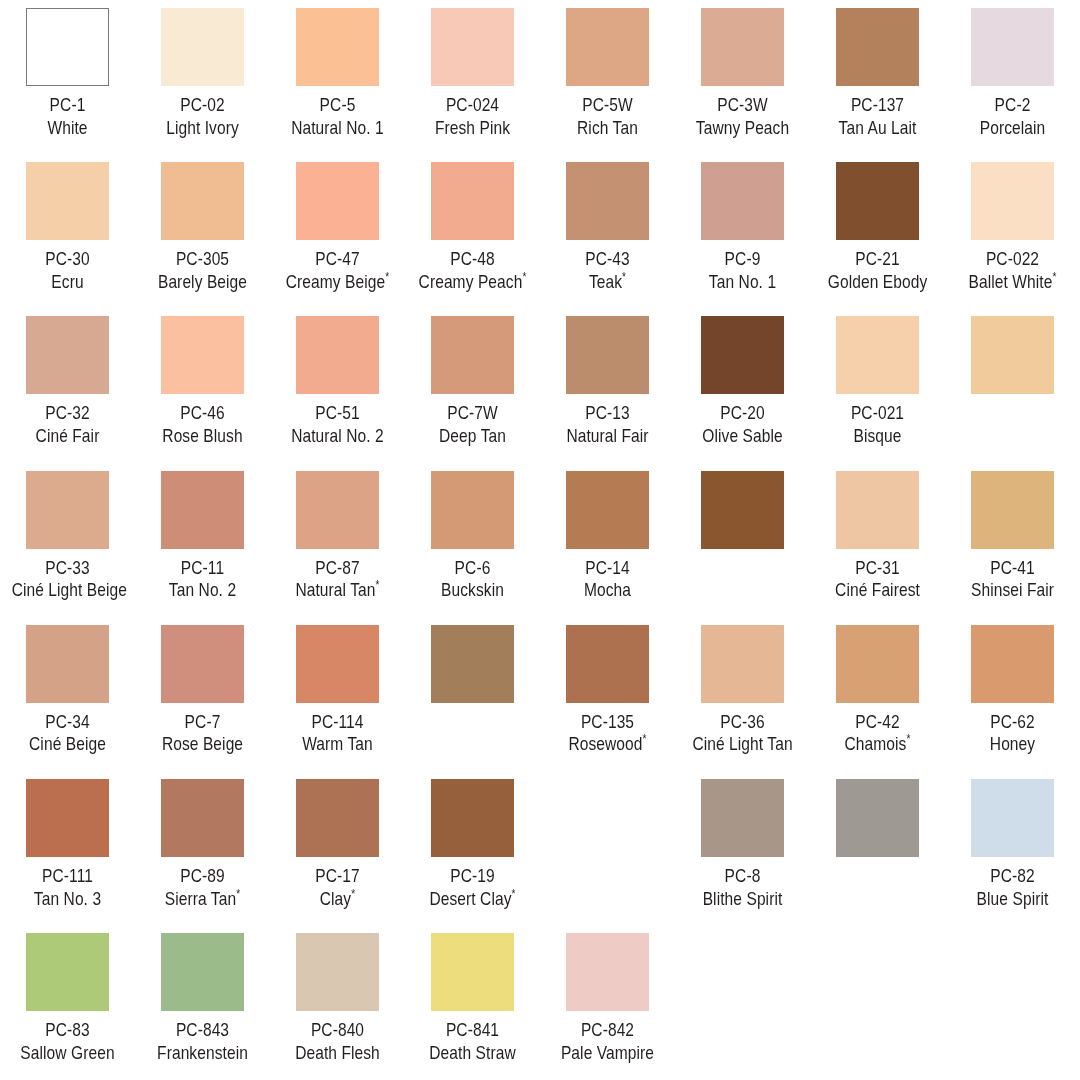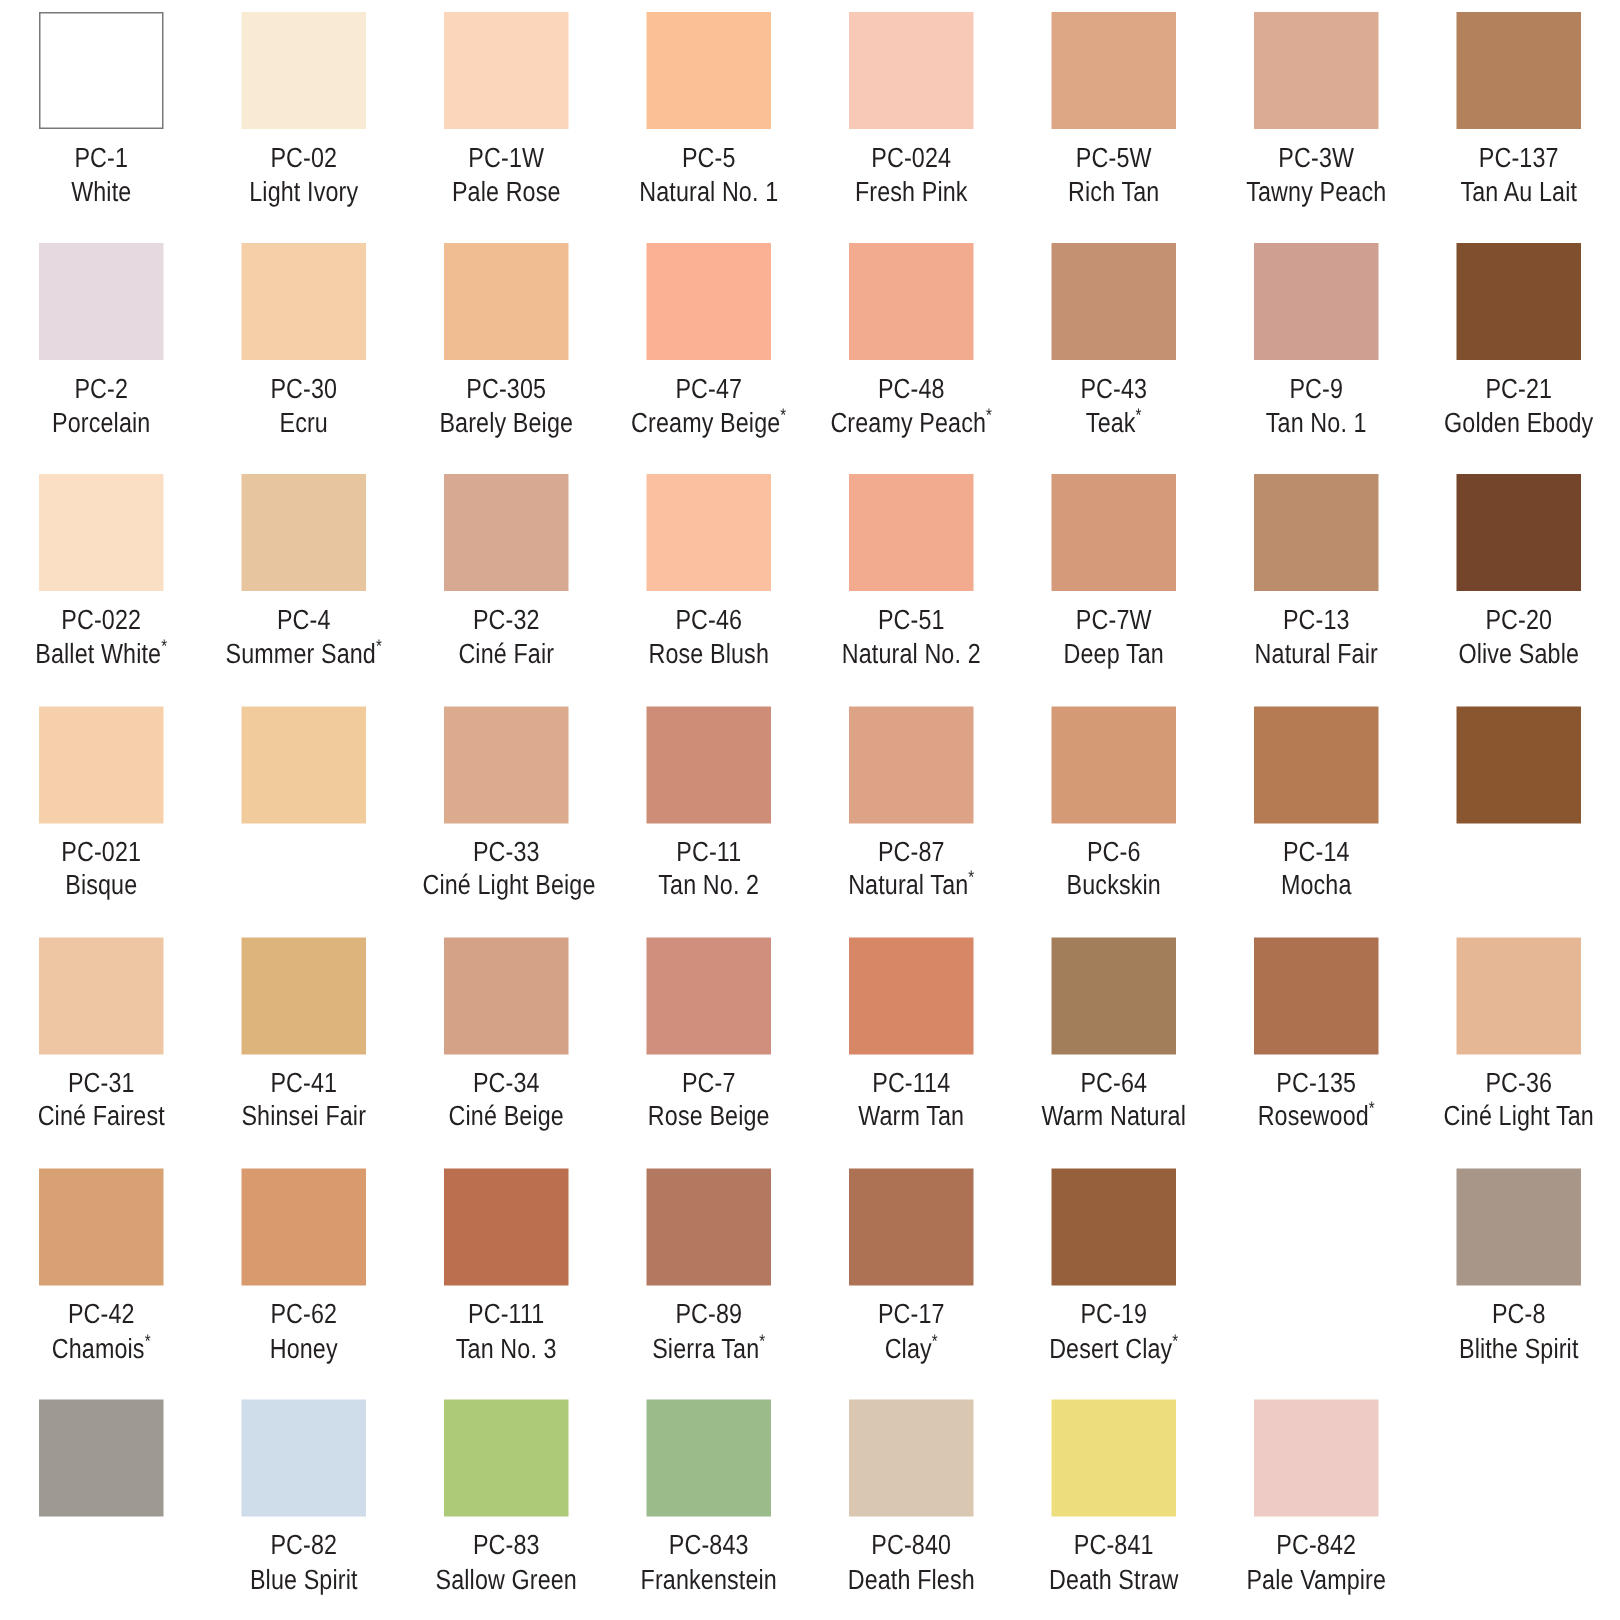--- a/index.html
+++ b/index.html
@@ -85,27 +85,20 @@
       </div>
     </div>
     <div class="swatch-cell">
       <div class="swatch-chip" style="background-color: rgb(248, 234, 211);"></div>
       <div class="swatch-labels">
         <span class="swatch-code">PC-02</span>
         <span class="swatch-name"><span>Light Ivory</span></span>
       </div>
     </div>
     <div class="swatch-cell">
-      <div class="swatch-chip" style="background-color: rgb(251, 214, 186);"></div>
-      <div class="swatch-labels">
-        <span class="swatch-code">PC-1W</span>
-        <span class="swatch-name"><span>Pale Rose</span></span>
-      </div>
-    </div>
-    <div class="swatch-cell">
       <div class="swatch-chip" style="background-color: rgb(251, 193, 148);"></div>
       <div class="swatch-labels">
         <span class="swatch-code">PC-5</span>
         <span class="swatch-name"><span>Natural No. 1</span></span>
       </div>
     </div>
     <div class="swatch-cell">
       <div class="swatch-chip" style="background-color: rgb(248, 201, 183);"></div>
       <div class="swatch-labels">
         <span class="swatch-code">PC-024</span>
@@ -190,27 +183,20 @@
       </div>
     </div>
     <div class="swatch-cell">
       <div class="swatch-chip" style="background-color: rgb(251, 223, 196);"></div>
       <div class="swatch-labels">
         <span class="swatch-code">PC-022</span>
         <span class="swatch-name"><span>Ballet White</span><span class="star">*</span></span>
       </div>
     </div>
     <div class="swatch-cell">
-      <div class="swatch-chip" style="background-color: rgb(231, 197, 158);"></div>
-      <div class="swatch-labels">
-        <span class="swatch-code">PC-4</span>
-        <span class="swatch-name"><span>Summer Sand</span><span class="star">*</span></span>
-      </div>
-    </div>
-    <div class="swatch-cell">
       <div class="swatch-chip" style="background-color: rgb(215, 169, 146);"></div>
       <div class="swatch-labels">
         <span class="swatch-code">PC-32</span>
         <span class="swatch-name"><span>Ciné Fair</span></span>
       </div>
     </div>
     <div class="swatch-cell">
       <div class="swatch-chip" style="background-color: rgb(251, 192, 160);"></div>
       <div class="swatch-labels">
         <span class="swatch-code">PC-46</span>
@@ -323,24 +309,20 @@
     </div>
     <div class="swatch-cell">
       <div class="swatch-chip" style="background-color: rgb(215, 134, 102);"></div>
       <div class="swatch-labels">
         <span class="swatch-code">PC-114</span>
         <span class="swatch-name"><span>Warm Tan</span></span>
       </div>
     </div>
     <div class="swatch-cell">
       <div class="swatch-chip" style="background-color: rgb(163, 126, 91);"></div>
-      <div class="swatch-labels">
-        <span class="swatch-code">PC-64</span>
-        <span class="swatch-name"><span>Warm Natural</span></span>
-      </div>
     </div>
     <div class="swatch-cell">
       <div class="swatch-chip" style="background-color: rgb(173, 113, 80);"></div>
       <div class="swatch-labels">
         <span class="swatch-code">PC-135</span>
         <span class="swatch-name"><span>Rosewood</span><span class="star">*</span></span>
       </div>
     </div>
     <div class="swatch-cell">
       <div class="swatch-chip" style="background-color: rgb(230, 183, 149);"></div>

